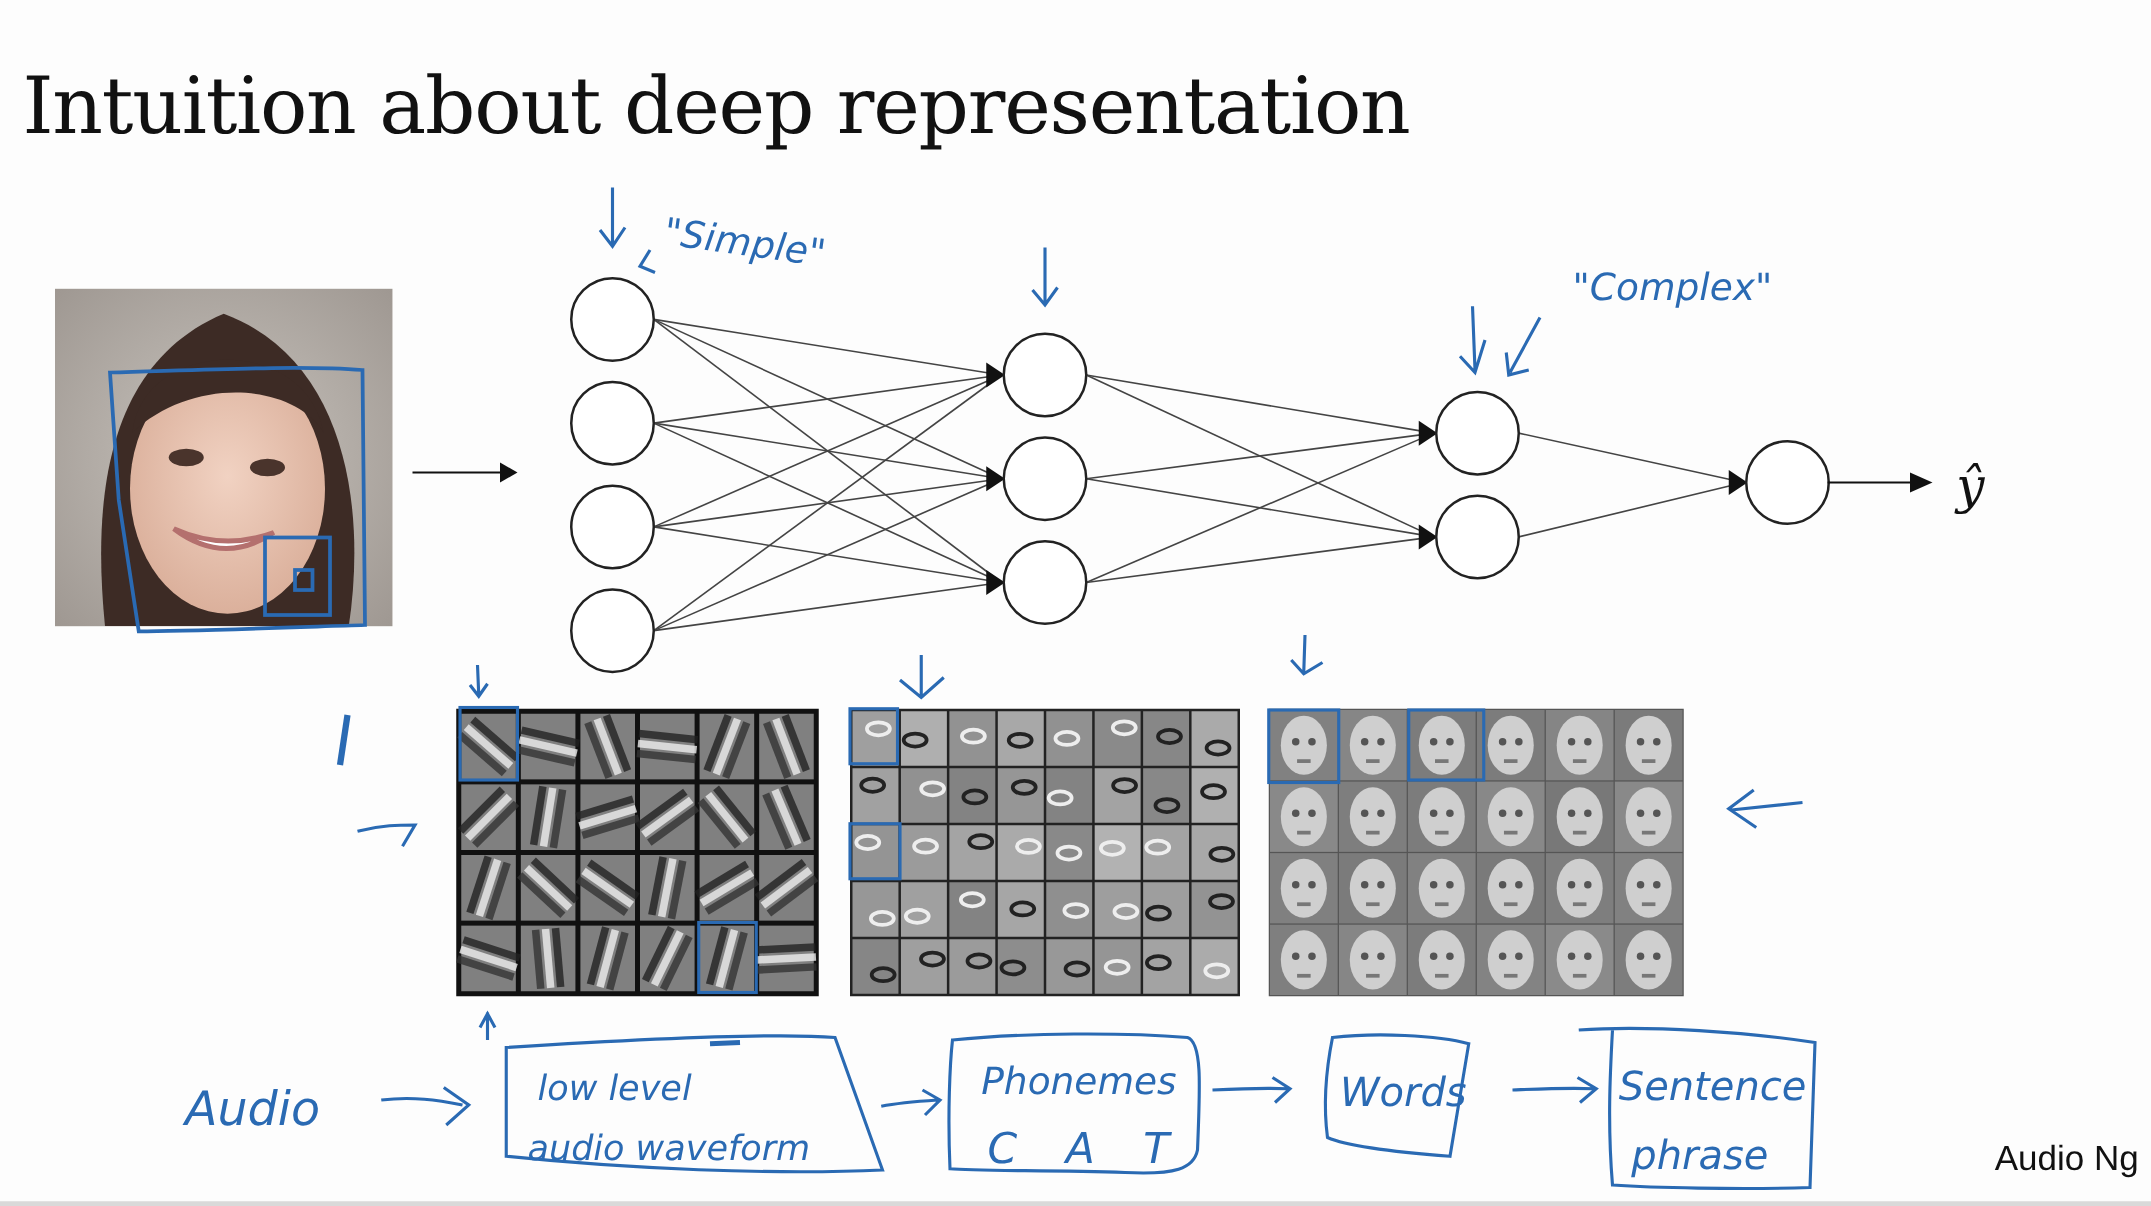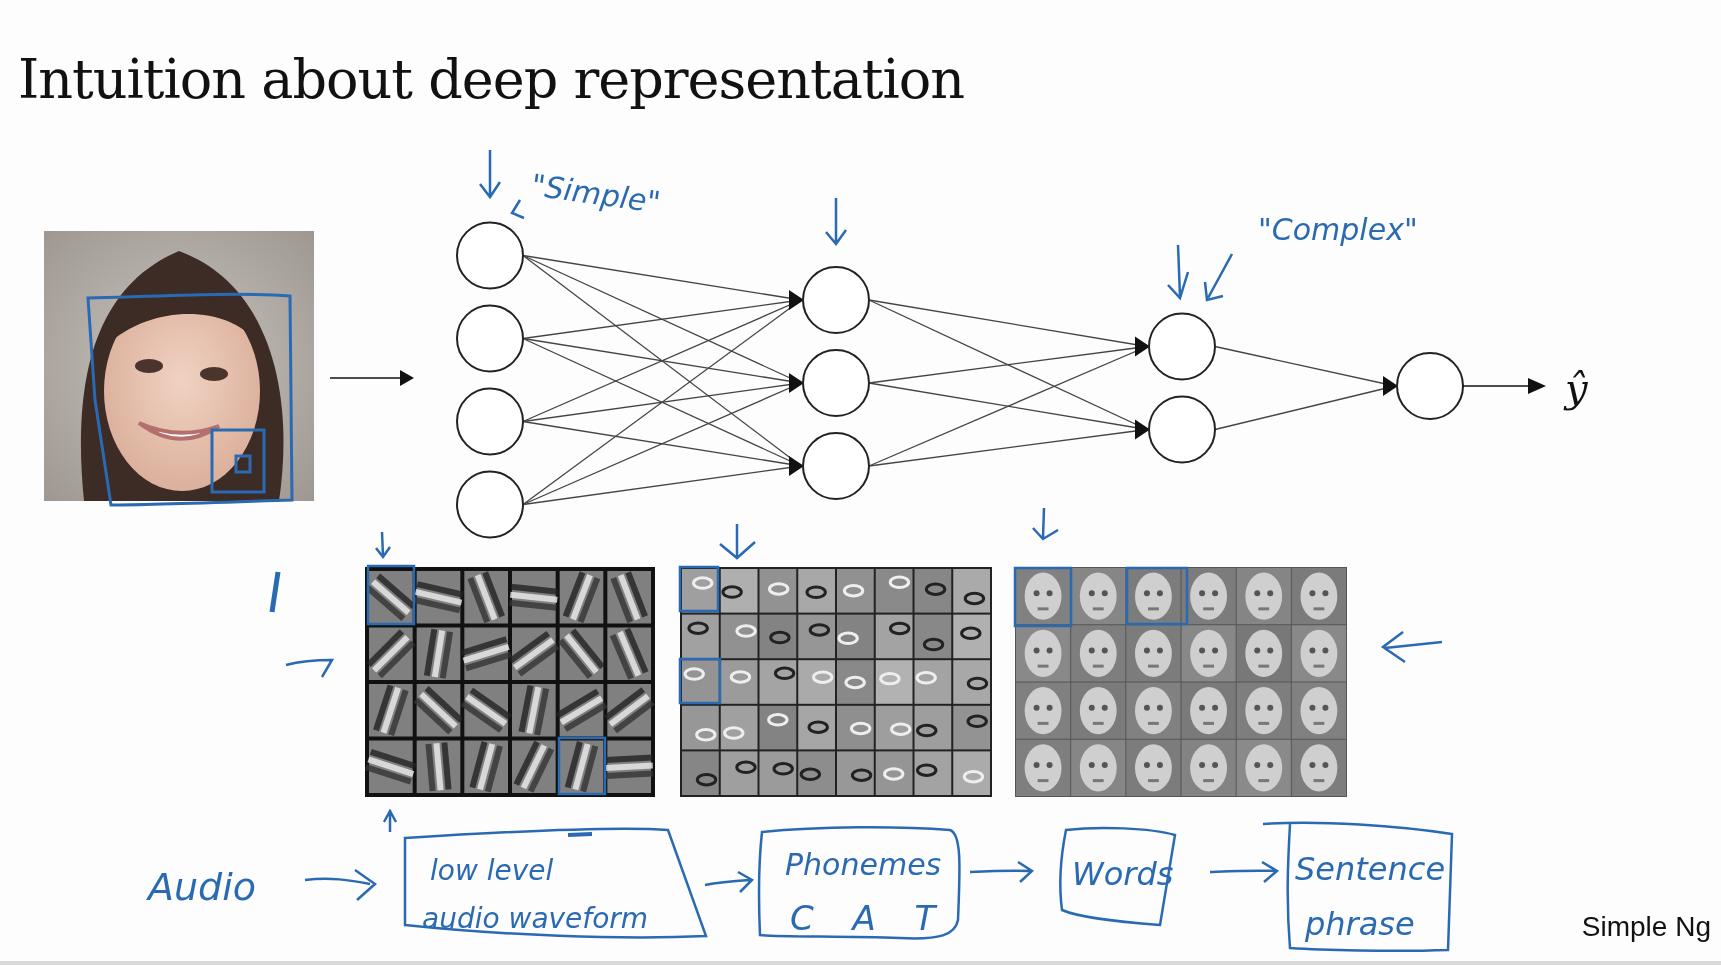--- a/index.html
+++ b/index.html
@@ -1,17 +1,17 @@
 <!DOCTYPE html>
 <html><head>
 <meta charset="utf-8">
 <style>
   html,body{margin:0;padding:0;background:#fdfdfd;}
   body{width:1721px;height:965px;position:relative;overflow:hidden;font-family:"DejaVu Serif",serif;}
-  .title{position:absolute;left:18px;top:48px;font-family:"DejaVu Serif","Liberation Serif",serif;font-size:54px;color:#111;letter-spacing:-1px;white-space:nowrap;}
+  .title{position:absolute;left:18px;top:48px;font-family:"DejaVu Serif","Liberation Serif",serif;font-size:63px;color:#111;letter-spacing:-1px;white-space:nowrap;}
   .footer{position:absolute;right:10px;bottom:22px;font-family:"Liberation Sans","DejaVu Sans",sans-serif;font-size:28px;color:#111;}
   .hand{font-family:"DejaVu Sans","Liberation Sans",sans-serif;fill:#2a6ab3;font-style:italic;}
   .bottom-bar{position:absolute;left:0;right:0;bottom:0;height:4px;background:#d9d9d9;}
   svg{position:absolute;left:0;top:0;}
   .face-photo{position:absolute;left:44px;top:231px;width:270px;height:270px;overflow:hidden;background:#b9b3ad;}
 </style>
 </head>
 <body>
 
 <div class="title">Intuition about deep representation</div>
@@ -626,14 +626,14 @@
   <text x="148" y="900" font-size="38" class="hand">Audio</text>
   <text x="430" y="880" font-size="28" class="hand">low level</text>
   <text x="422" y="928" font-size="28" class="hand">audio waveform</text>
   <text x="785" y="875" font-size="30" class="hand">Phonemes</text>
   <text x="790" y="930" font-size="34" class="hand" style="letter-spacing:14px">C  A  T</text>
   <text x="1072" y="885" font-size="32" class="hand">Words</text>
   <text x="1295" y="880" font-size="32" class="hand">Sentence</text>
   <text x="1305" y="935" font-size="32" class="hand">phrase</text>
 </svg>
 
-<div class="footer">Simple Ng</div>
+<div class="footer">Audio Ng</div>
 <div class="bottom-bar"></div>
 
 </body></html>

